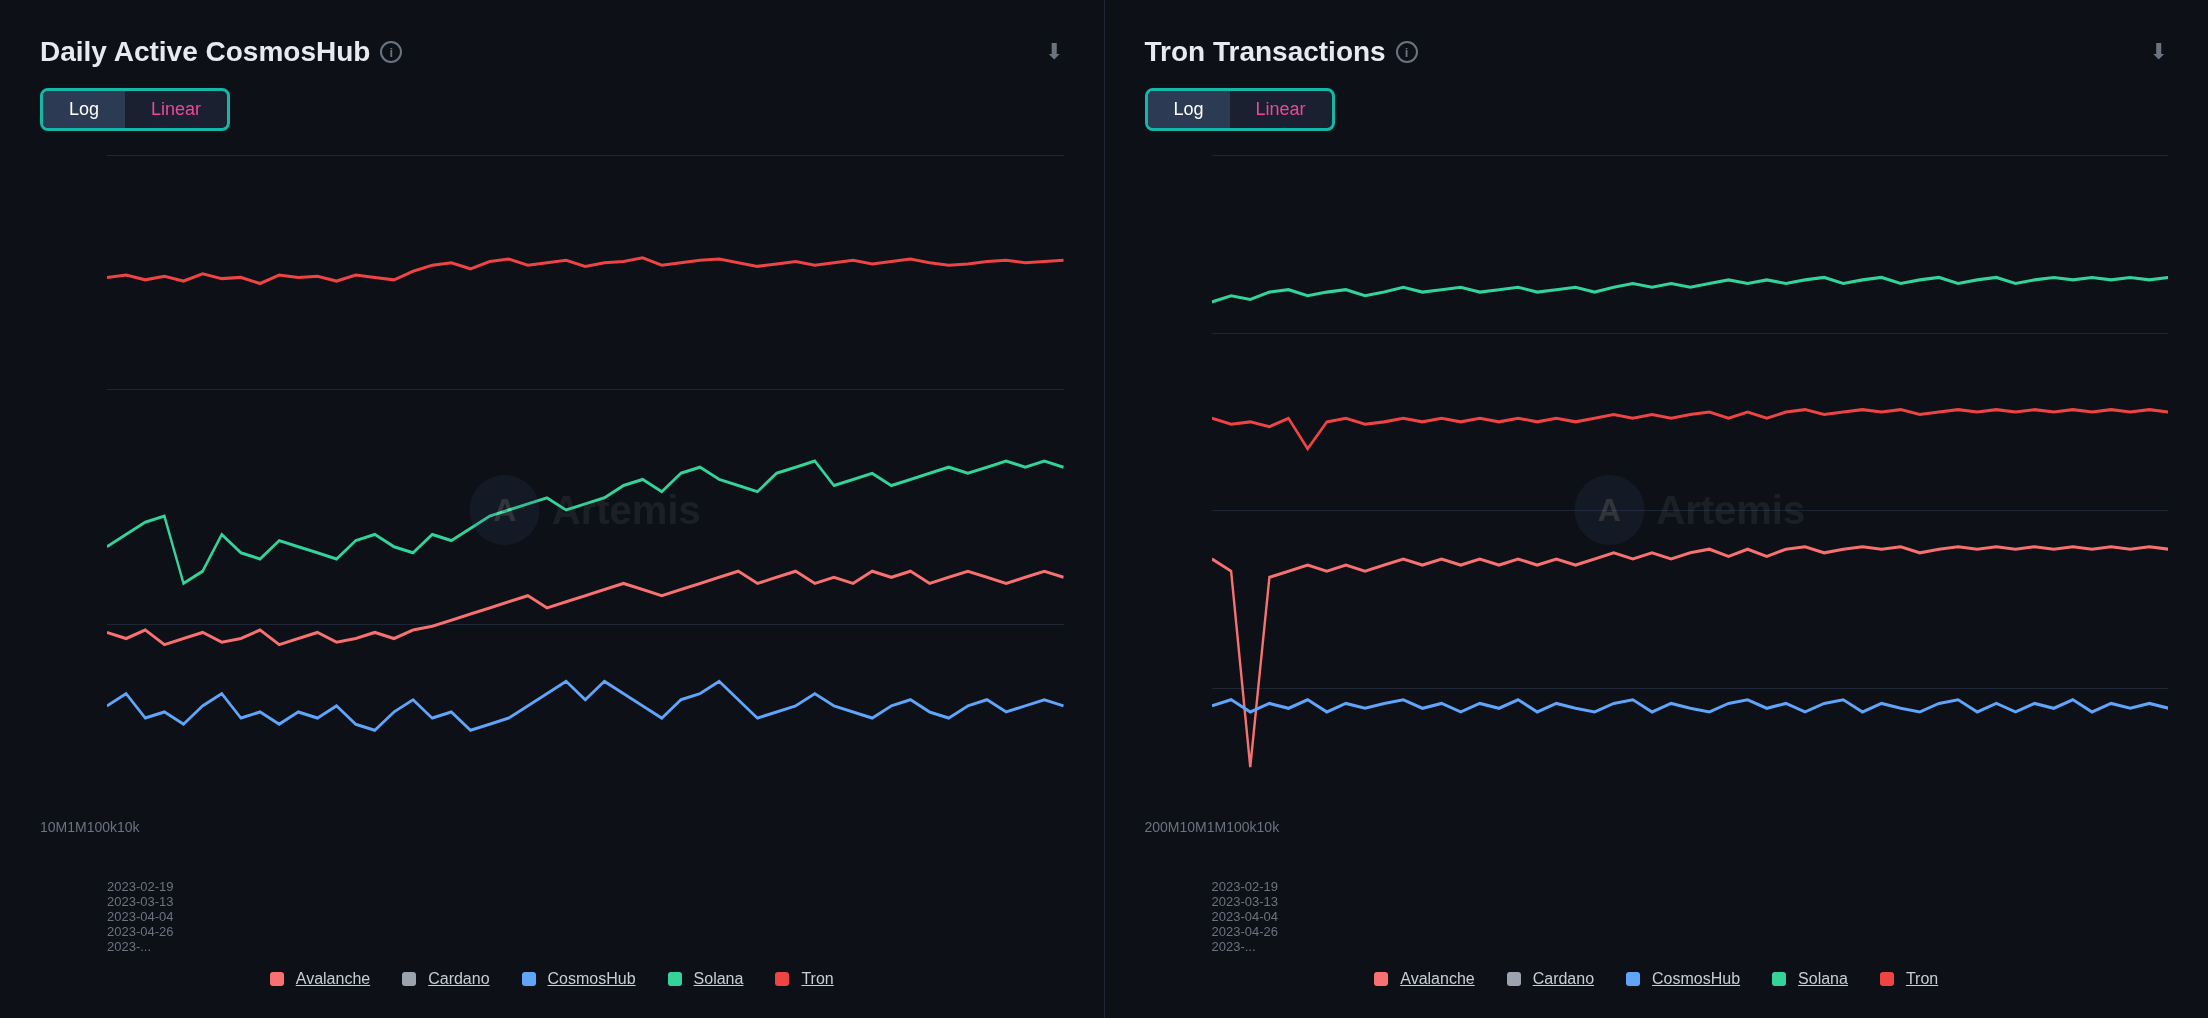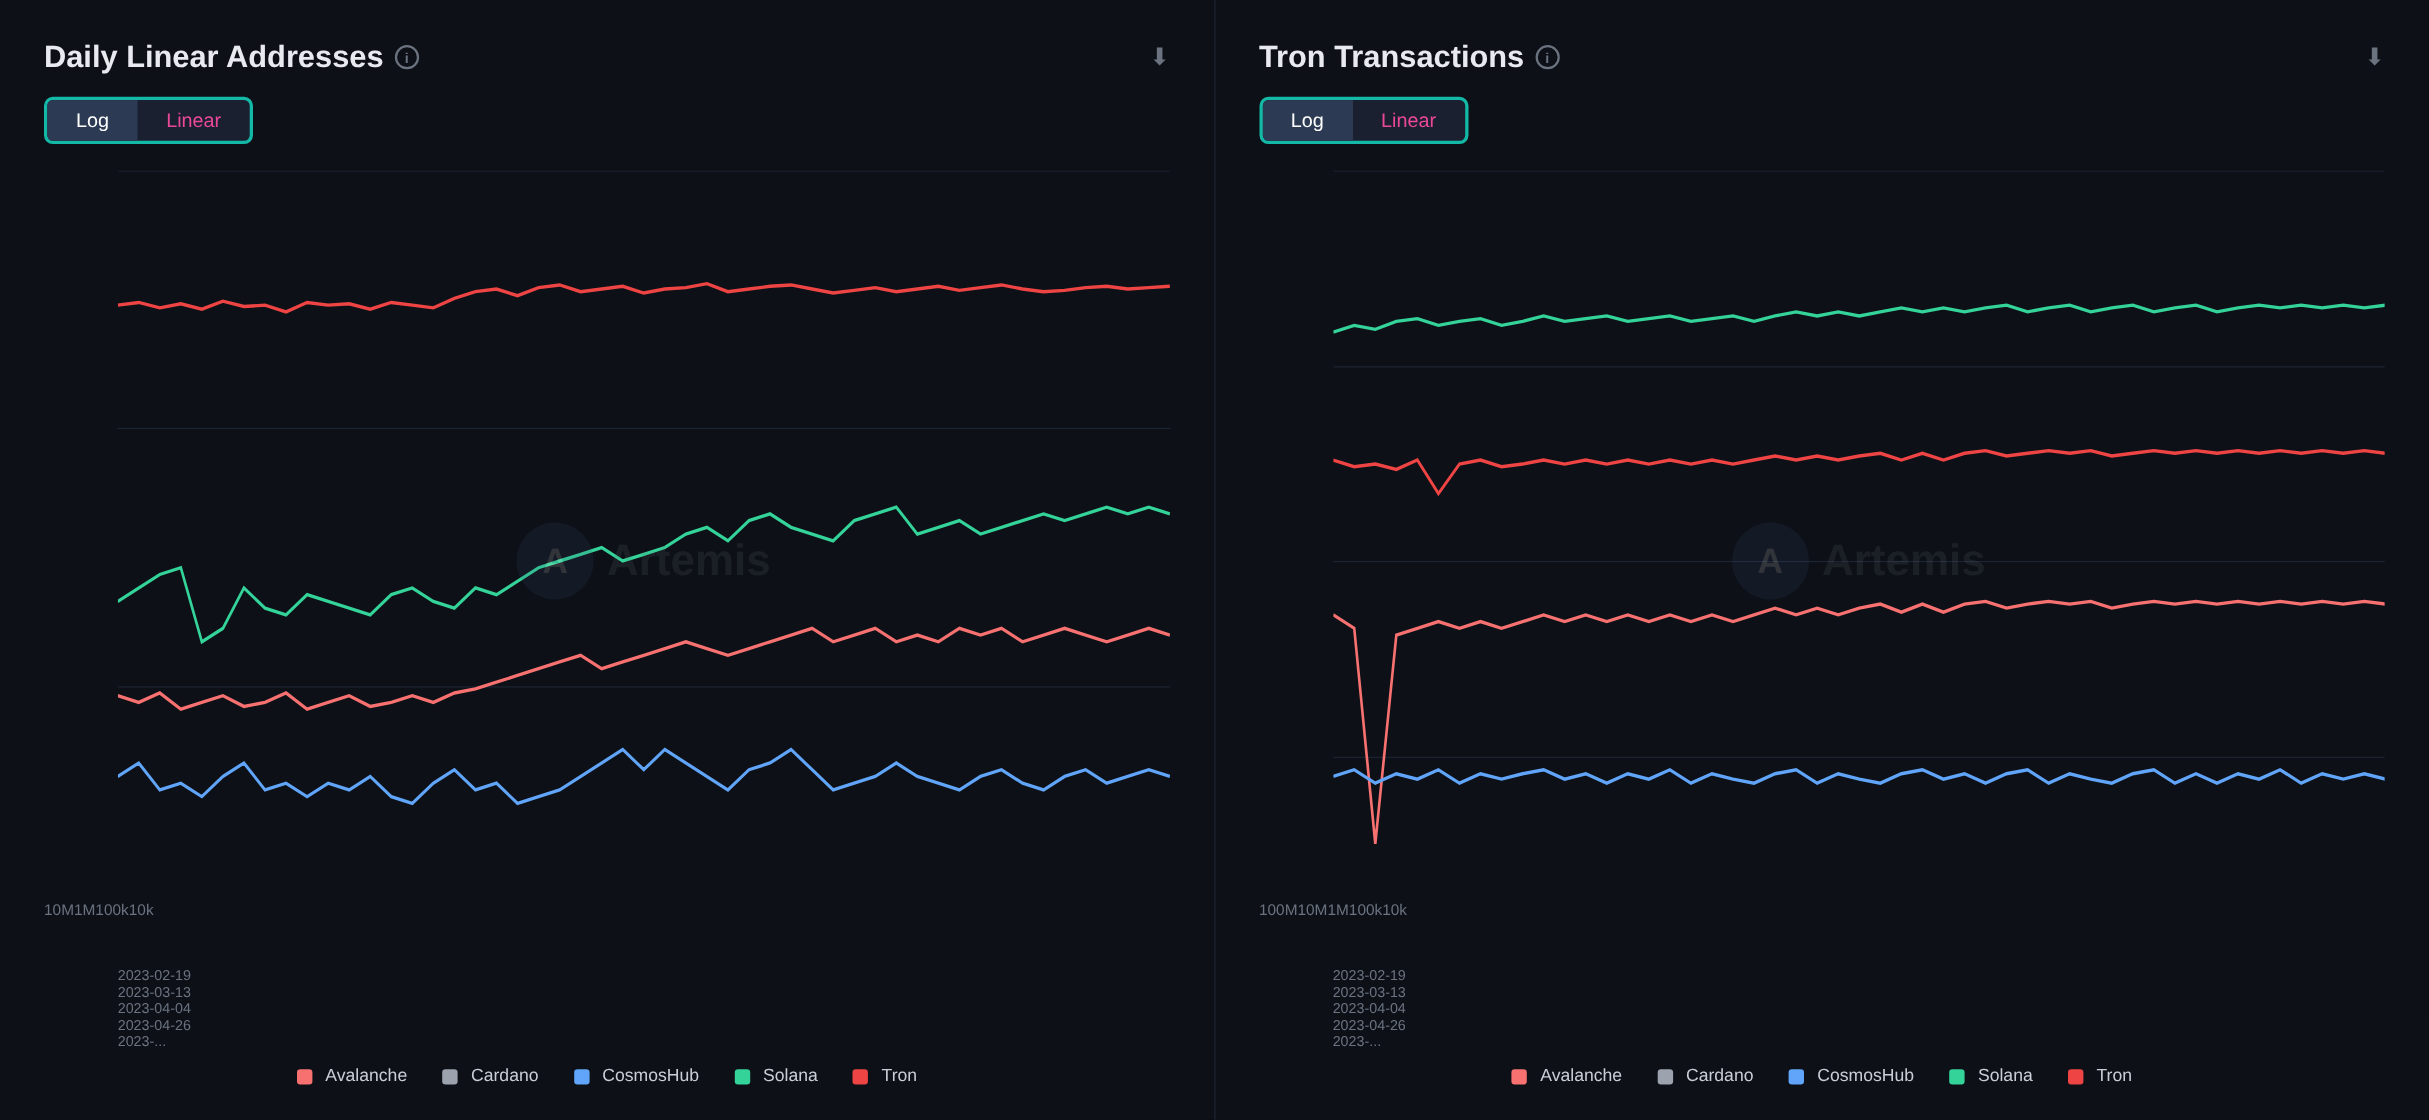--- a/index.html
+++ b/index.html
@@ -150,20 +150,21 @@
       justify-content: center;
       margin-top: 16px;
       flex-wrap: wrap;
     }
     .legend-item {
       display: flex;
       align-items: center;
       gap: 12px;
       font-size: 16px;
       color: #c9cdd6;
+      text-decoration: underline;
     }
     .legend-dot {
       width: 14px; height: 14px;
       border-radius: 3px;
     }
     .panels-wrapper {
       display: flex;
       width: 100%;
       height: 100%;
     }
@@ -172,21 +173,21 @@
     }
   </style>
 </head>
 <body>
 
 <div class="panels-wrapper">
 
   <div class="panel">
     <div class="panel-header">
       <div class="panel-title">
-        <span>Daily Linear Addresses</span>
+        <span>Daily Active CosmosHub</span>
         <div class="info-icon">i</div>
       </div>
       <div class="download-icon">⬇</div>
     </div>
 
     <div class="toggle-group">
       <button class="toggle-btn active">Log</button>
       <button class="toggle-btn">Linear</button>
     </div>
 
@@ -294,21 +295,21 @@
       <div class="download-icon">⬇</div>
     </div>
 
     <div class="toggle-group">
       <button class="toggle-btn active">Log</button>
       <button class="toggle-btn">Linear</button>
     </div>
 
     <div class="chart-area">
       <div class="y-axis">
-        <span class="y-label">100M</span>
+        <span class="y-label">200M</span>
         <span class="y-label">10M</span>
         <span class="y-label">1M</span>
         <span class="y-label">100k</span>
         <span class="y-label">10k</span>
       </div>
       <div class="chart-inner">
         <div class="grid-line" style="top: 0%"></div>
         <div class="grid-line" style="top: 25%"></div>
         <div class="grid-line" style="top: 50%"></div>
         <div class="grid-line" style="top: 75%"></div>

